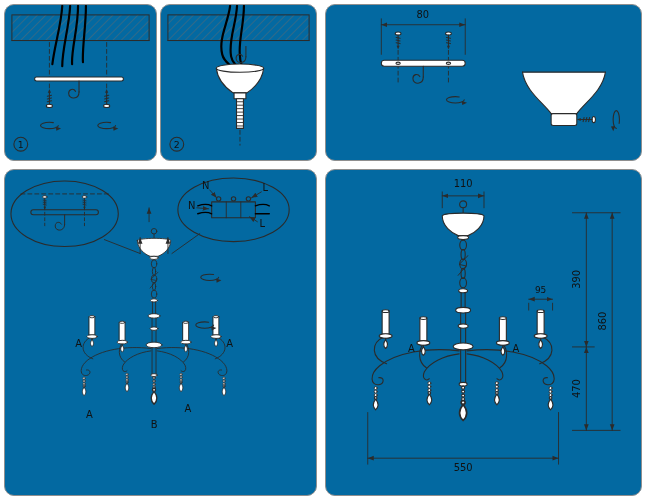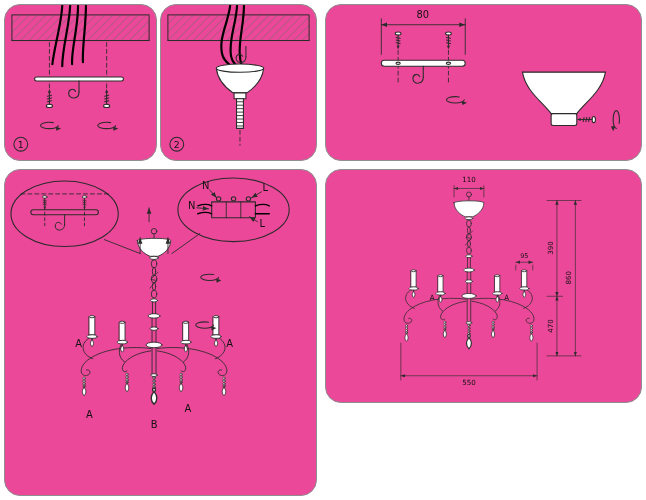--- a/index.html
+++ b/index.html
@@ -1,18 +1,18 @@
 <!DOCTYPE html>
 <html><head>
 <meta charset="utf-8">
 <style>
   html,body{margin:0;padding:0;background:#f2f2f2}
   .sheet{position:relative;width:646px;height:500px;background:#fff;overflow:hidden;
          font-family:"DejaVu Sans",sans-serif}
-  .panel{position:absolute;border:1.2px solid #8f8f8f;border-radius:16px;background:#ec4899;box-sizing:border-box}
+  .panel{position:absolute;border:1.2px solid #8f8f8f;border-radius:10px;background:#0369a1;box-sizing:border-box}
   .panel svg{display:block;width:100%;height:100%}
   .ink{stroke:#2b2b2b;fill:none;stroke-width:1.1;stroke-linecap:round;stroke-linejoin:round}
   .thin{stroke-width:0.9}
   .wire{stroke:#000;stroke-width:2.2;fill:none;stroke-linecap:round}
   .wire2{stroke:#000;stroke-width:1.4;fill:none;stroke-linecap:round}
   text{font-family:"DejaVu Sans",sans-serif;fill:#111;stroke:none}
   .dim{font-size:10px}
   .dims{font-size:9px}
   .lbl{font-size:10px}
   .badge{font-size:9.5px}
@@ -255,21 +255,21 @@
       <g>
         <text class="lbl" x="74" y="178" text-anchor="middle">A</text>
         <text class="lbl" x="226" y="178" text-anchor="middle">A</text>
         <text class="lbl" x="85" y="250" text-anchor="middle">A</text>
         <text class="lbl" x="150" y="260" text-anchor="middle">B</text>
         <text class="lbl" x="184" y="244" text-anchor="middle">A</text>
       </g>
     </svg>
   </div>
 
-  <div class="panel" style="left:325px;top:169px;width:317px;height:234px">
+  <div class="panel" style="left:325px;top:169px;width:317px;height:327px">
     <svg viewBox="0 0 317 327">
       <use href="#chand" transform="translate(138,30)"></use>
       <g>
         <line x1="117" y1="22" x2="117" y2="38" class="ink thin"></line>
         <line x1="159" y1="22" x2="159" y2="38" class="ink thin"></line>
         <line x1="117" y1="26" x2="159" y2="26" class="ink thin" marker-start="url(#dimA)" marker-end="url(#dimA)"></line>
         <text class="dim" x="138" y="17" text-anchor="middle">110</text>
       </g>
       <g>
         <line x1="248" y1="43" x2="296" y2="43" class="ink thin"></line>

